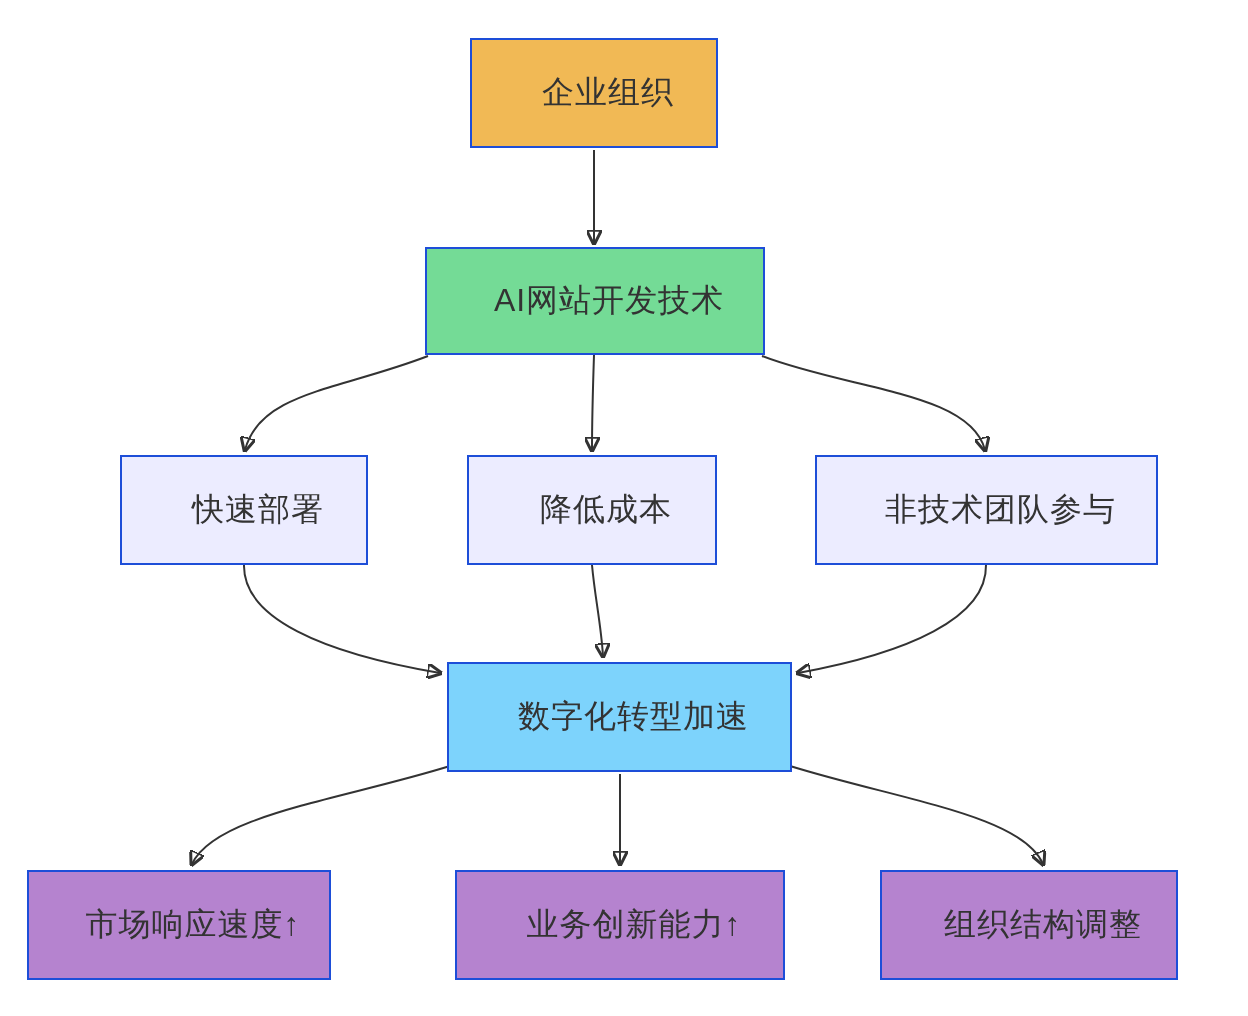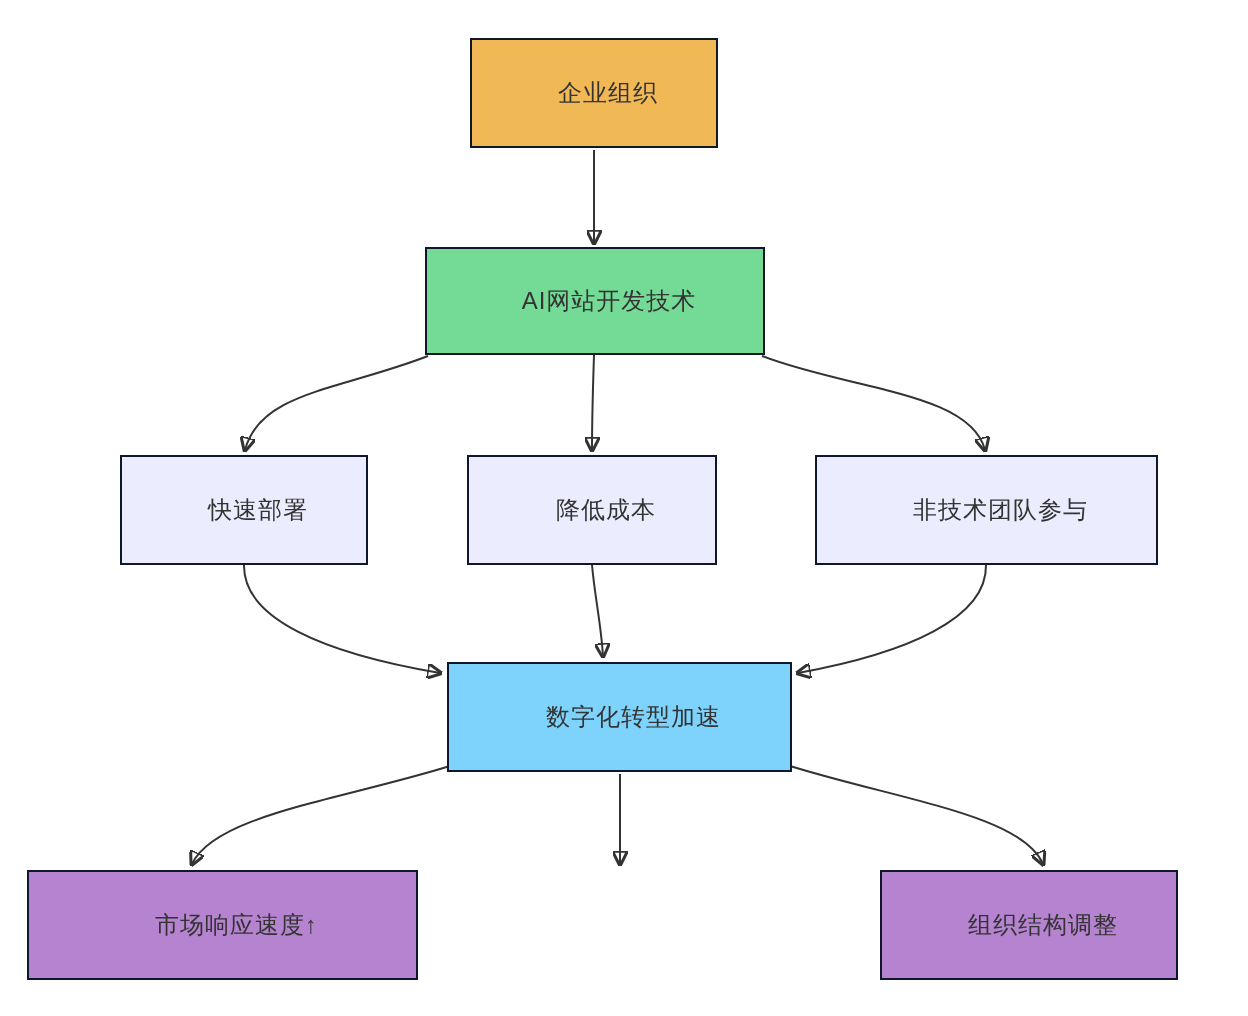--- a/index.html
+++ b/index.html
@@ -25,42 +25,42 @@
     fill: none;
     stroke: #333333;
     stroke-width: 2;
   }
   .node {
     position: absolute;
     box-sizing: border-box;
     display: flex;
     align-items: center;
     justify-content: center;
-    border: 2px solid #0f172a;
+    border: 2px solid #1d4ed8;
     color: #333333;
-    font-size: 24px;
+    font-size: 32px;
     letter-spacing: 1px;
     text-align: center;
     white-space: nowrap;
     padding-left: 28px;
   }
   .fill-org      { background: #F1B955; }
   .fill-ai       { background: #74DB96; }
   .fill-benefit  { background: #ECECFF; }
   .fill-transform{ background: #7dd3fc; }
   .fill-outcome  { background: #B583CF; }
 
   
   #n-org       { left: 470px; top: 38px;  width: 248px; height: 110px; }
   #n-ai        { left: 425px; top: 247px; width: 340px; height: 108px; }
   #n-deploy    { left: 120px; top: 455px; width: 248px; height: 110px; }
   #n-cost      { left: 467px; top: 455px; width: 250px; height: 110px; }
   #n-nontech   { left: 815px; top: 455px; width: 343px; height: 110px; }
   #n-transform { left: 447px; top: 662px; width: 345px; height: 110px; }
-  #n-market    { left: 27px;  top: 870px; width: 391px; height: 110px; }
+  #n-market    { left: 27px;  top: 870px; width: 304px; height: 110px; }
   #n-innov     { left: 455px; top: 870px; width: 330px; height: 110px; }
   #n-orgadj    { left: 880px; top: 870px; width: 298px; height: 110px; }
 </style>
 </head>
 <body>
 
 <div class="canvas">
 
   <svg class="edges" viewBox="0 0 1248 1016" xmlns="http://www.w3.org/2000/svg">
     <defs>
@@ -101,18 +101,21 @@
   </div>
 
   <div id="n-transform" class="node fill-transform">
     <span>数字化转型加速</span>
   </div>
 
   <div id="n-market" class="node fill-outcome">
     <span>市场响应速度↑</span>
   </div>
 
+  <div id="n-innov" class="node fill-outcome">
+    <span>业务创新能力↑</span>
+  </div>
 
   <div id="n-orgadj" class="node fill-outcome">
     <span>组织结构调整</span>
   </div>
 
 </div>
 
 </body></html>

